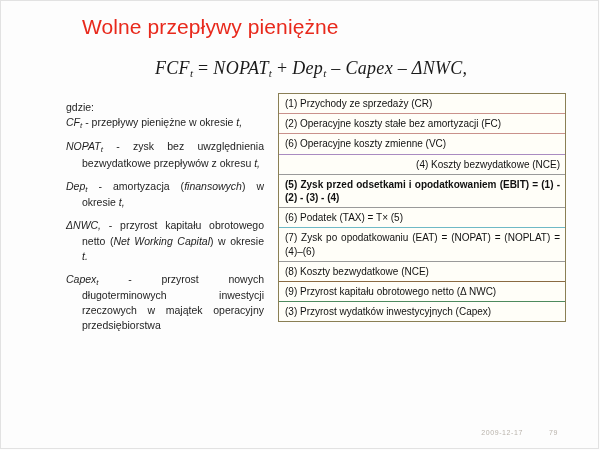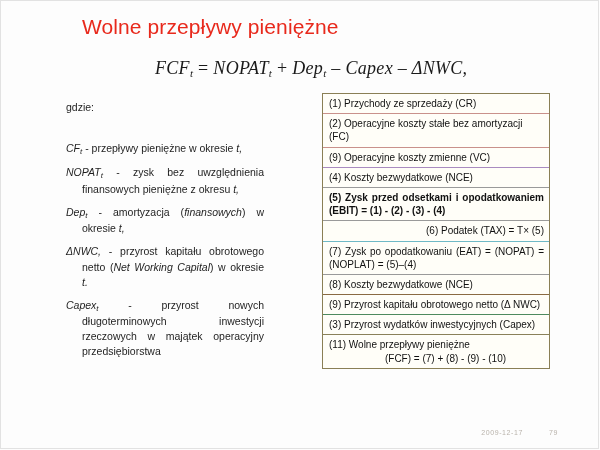--- a/index.html
+++ b/index.html
@@ -58,21 +58,21 @@
   #legend {
     position: absolute;
     left: 66px;
     top: 100px;
     width: 198px;
     font-size: 10.5px;
     color: #1e1e1e;
     line-height: 1.42;
   }
   #legend .gdzie {
-    margin-bottom: 26px;
+    margin-bottom: 0;
   }
   .legend-item {
     margin-bottom: 8px;
     text-align: justify;
     text-justify: inter-word;
     padding-left: 16px;
     text-indent: -16px;
   }
   .legend-item .sym {
     font-style: italic;
@@ -86,25 +86,24 @@
   }
   .legend-item .it {
     font-style: italic;
   }
 
   
   #flow-table {
     position: absolute;
     left: 278px;
     top: 93px;
-    width: 228px;
+    width: 288px;
     background: #be185d;
     border: 1px solid #8a7f55;
     box-sizing: border-box;
-    margin-left: 44px;
   }
   .flow-row {
     padding: 3px 5px 3px 6px;
     font-size: 10px;
     color: #111111;
     line-height: 1.32;
     border-bottom: 1px solid #b9a79a;
     box-sizing: border-box;
     background: #fffef8;
   }
@@ -116,22 +115,22 @@
   }
   .flow-row.centered-2nd .l2 {
     display: block;
     text-align: center;
     padding-left: 18px;
   }
 
   
   .sep-pink   { border-bottom-color: #c9918b; }
   .sep-purple { border-bottom-color: #a98bc0; }
-  .sep-grey   { border-bottom-color: #9a9a9a; }
-  .sep-cyan   { border-bottom-color: #6fb9c6; text-align: right; }
+  .sep-grey   { border-bottom-color: #9a9a9a; text-align: right; }
+  .sep-cyan   { border-bottom-color: #6fb9c6; }
   .sep-brown  { border-bottom-color: #8a6a42; }
   .sep-green  { border-bottom-color: #4e8a5e; }
   .sep-olive  { border-bottom-color: #8a8159; }
 
   
   #footer {
     position: absolute;
     right: 42px;
     bottom: 14px;
     font-size: 7px;
@@ -157,50 +156,46 @@
   </div>
 
   <div id="legend">
     <div class="gdzie">gdzie:</div>
 
     <div class="legend-item">
       <span class="sym"><span>CF</span><sub>t</sub></span><span> - przepływy pieniężne w okresie </span><span class="it">t,</span>
     </div>
 
     <div class="legend-item">
-      <span class="sym"><span>NOPAT</span><sub>t</sub></span><span> - zysk bez uwzględnienia finansowych pieniężne z okresu </span><span class="it">t,</span>
+      <span class="sym"><span>NOPAT</span><sub>t</sub></span><span> - zysk bez uwzględnienia bezwydatkowe przepływów z okresu </span><span class="it">t,</span>
     </div>
 
     <div class="legend-item">
       <span class="sym"><span>Dep</span><sub>t</sub></span><span> - amortyzacja (</span><span class="eng">finansowych</span><span>) w okresie </span><span class="it">t,</span>
     </div>
 
     <div class="legend-item">
       <span class="sym"><span>ΔNWC,</span><sub></sub></span><span> - przyrost kapitału obrotowego netto (</span><span class="eng">Net Working Capital</span><span>) w okresie </span><span class="it">t.</span>
     </div>
 
     <div class="legend-item">
       <span class="sym"><span>Capex</span><sub>t</sub></span><span> - przyrost nowych długoterminowych inwestycji rzeczowych w majątek operacyjny przedsiębiorstwa</span>
     </div>
   </div>
 
   <div id="flow-table">
     <div class="flow-row sep-pink">(1) Przychody ze sprzedaży (CR)</div>
     <div class="flow-row sep-pink">(2) Operacyjne koszty stałe bez amortyzacji (FC)</div>
-    <div class="flow-row sep-purple">(9) Operacyjne koszty zmienne (VC)</div>
+    <div class="flow-row sep-purple">(6) Operacyjne koszty zmienne (VC)</div>
     <div class="flow-row sep-grey">(4) Koszty bezwydatkowe (NCE)</div>
     <div class="flow-row sep-grey bold justify">(5) Zysk przed odsetkami i opodatkowaniem (EBIT) = (1) - (2) - (3) - (4)</div>
     <div class="flow-row sep-cyan">(6) Podatek (TAX) = T× (5)</div>
-    <div class="flow-row sep-grey justify">(7) Zysk po opodatkowaniu (EAT) = (NOPAT) = (NOPLAT) = (5)–(4)</div>
+    <div class="flow-row sep-grey justify">(7) Zysk po opodatkowaniu (EAT) = (NOPAT) = (NOPLAT) = (4)–(6)</div>
     <div class="flow-row sep-brown">(8) Koszty bezwydatkowe (NCE)</div>
     <div class="flow-row sep-green">(9) Przyrost kapitału obrotowego netto (Δ NWC)</div>
     <div class="flow-row sep-olive">(3) Przyrost  wydatków inwestycyjnych (Capex)</div>
-    <div class="flow-row centered-2nd">
-      <span>(11) Wolne przepływy pieniężne</span>
-      <span class="l2">(FCF) = (7) + (8) - (9) - (10)</span>
-    </div>
   </div>
 
   <div id="footer">
     <span>2009-12-17</span><span class="pageno">79</span>
   </div>
 
 </div>
 
 </body></html>

